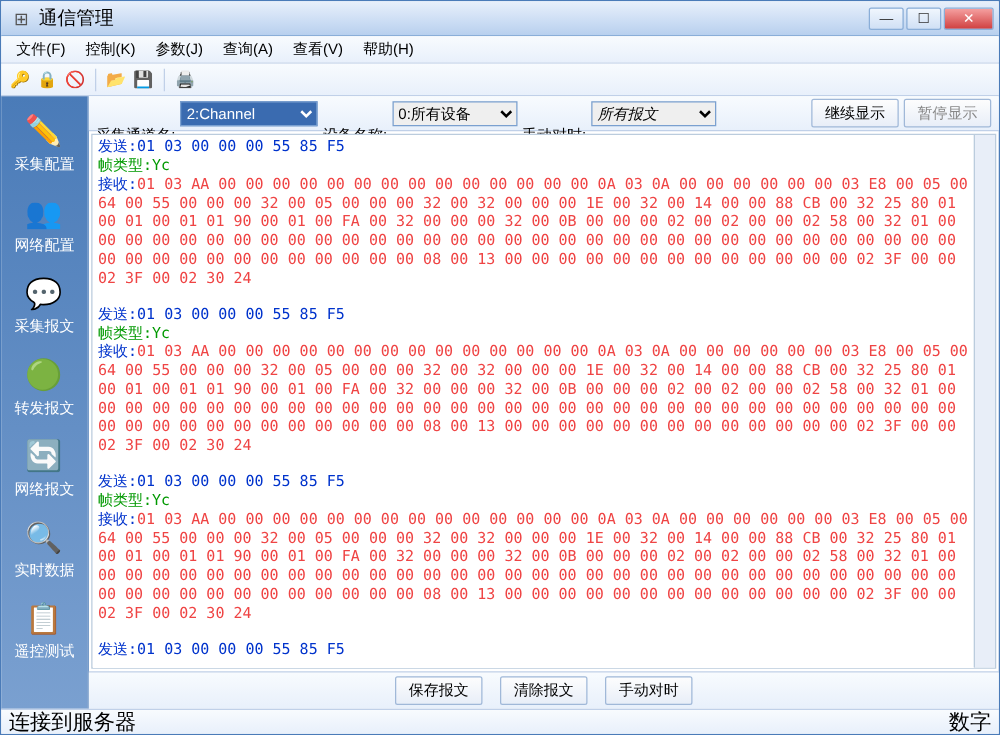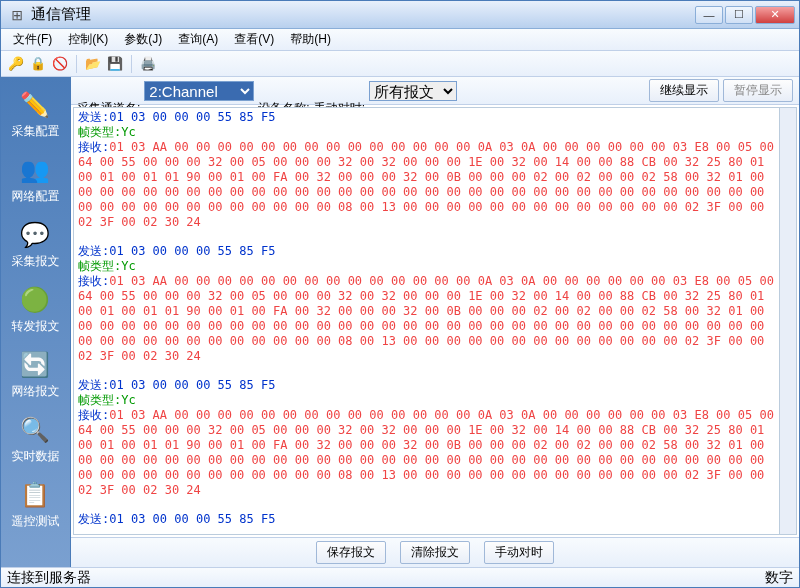--- a/index.html
+++ b/index.html
@@ -16,35 +16,35 @@
 .toolbar { height: 26px; background: linear-gradient(to bottom, #f8fbfe, #e8f0fb); border-bottom: 1px solid #c0d0e8; display: flex; align-items: center; padding: 0 6px; gap: 4px; }
 .tool-btn { width: 18px; height: 18px; display: flex; align-items: center; justify-content: center; cursor: pointer; font-size: 13px; }
 .tool-sep { width: 1px; height: 18px; background: #c0d0e8; margin: 0 3px; }
 .body-area { flex: 1; display: flex; min-height: 0; }
 .sidebar { width: 70px; background: linear-gradient(to bottom, #4a7bb8, #7aa0d0); display: flex; flex-direction: column; align-items: center; padding-top: 6px; gap: 2px; border-right: 1px solid #4a7bb8; }
 .side-item { width: 60px; display: flex; flex-direction: column; align-items: center; padding: 6px 2px; cursor: pointer; color: #fff; font-size: 12px; border-radius: 3px; }
 .side-item .side-icon { width: 32px; height: 32px; display: flex; align-items: center; justify-content: center; font-size: 24px; margin-bottom: 2px; }
 .main-area { flex: 1; display: flex; flex-direction: column; min-width: 0; }
 .filter-bar { height: 28px; background: linear-gradient(to bottom, #f8fbfe, #e8f0fb); border-bottom: 1px solid #c0d0e8; display: flex; align-items: center; padding: 0 6px; gap: 4px; font-size: 12px; }
 .filter-bar label { color: #000; margin-top: 36px; }
-.filter-bar select { font-size: 15px; border: 1px solid #7aa0d0; height: 20px; }
+.filter-bar select { font-size: 12px; border: 1px solid #7aa0d0; height: 20px; }
 .filter-bar select.ch { width: 110px; background: #3a6bb0; color: #fff; }
 .filter-bar select.dev { width: 100px; }
-.filter-bar select.mt { width: 88px; }
+.filter-bar select.mt { width: 100px; font-style: italic; }
 .fbtn { border: 1px solid #a0b8d8; background: linear-gradient(to bottom, #fdfdfd, #e8eef8); padding: 2px 10px; height: 23px; cursor: pointer; font-size: 12px; border-radius: 2px; }
 .fbtn:disabled { color: #888; }
 .log-wrap { flex: 1; display: flex; min-height: 0; border: 1px solid #bcd; margin: 2px; }
 .log-area { flex: 1; overflow: auto; background: #fff; padding: 2px 4px; font-family: "SimSun", monospace; font-size: 12px; line-height: 15px; white-space: pre-wrap; word-break: break-all; }
 .log-area .send { color: #0033cc; }
 .log-area .ft { color: #009900; }
 .log-area .hex { color: #ef4444; }
 .log-area .block { margin-bottom: 14px; }
 .vscroll { width: 17px; background: #e8eef8; border-left: 1px solid #bcd; }
 .bottom-bar { height: 30px; background: linear-gradient(to bottom, #f8fbfe, #e8f0fb); border-top: 1px solid #c0d0e8; display: flex; align-items: center; justify-content: center; gap: 14px; }
-.statusbar { height: 20px; background: linear-gradient(to bottom, #f8fbfe, #e8f0fb); border-top: 1px solid #c0d0e8; display: flex; align-items: center; padding: 0 6px; font-size: 14px; color: #000; }
+.statusbar { height: 20px; background: linear-gradient(to bottom, #f8fbfe, #e8f0fb); border-top: 1px solid #c0d0e8; display: flex; align-items: center; padding: 0 6px; font-size: 17px; color: #000; }
 .statusbar .spacer { flex: 1; }
 </style>
 </head>
 <body>
 
 <div class="window">
 
   <div class="titlebar">
     <div class="titlebar-icon">⊞</div>
     <div class="titlebar-title">通信管理</div>
@@ -109,20 +109,23 @@
       </div>
 
     <div class="main-area">
 
       <div class="filter-bar">
         <label>采集通道名:</label>
         <select class="ch">
           <option>2:Channel</option>
         </select>
         <label>设备名称:</label>
+        <select class="dev">
+          <option>0:所有设备</option>
+        </select>
         <label>手动对时:</label>
         <select class="mt">
           <option>所有报文</option>
         </select>
         <div style="flex:1"></div>
         <button class="fbtn">继续显示</button>
         <button class="fbtn" disabled="">暂停显示</button>
       </div>
 
       <div class="log-wrap">

